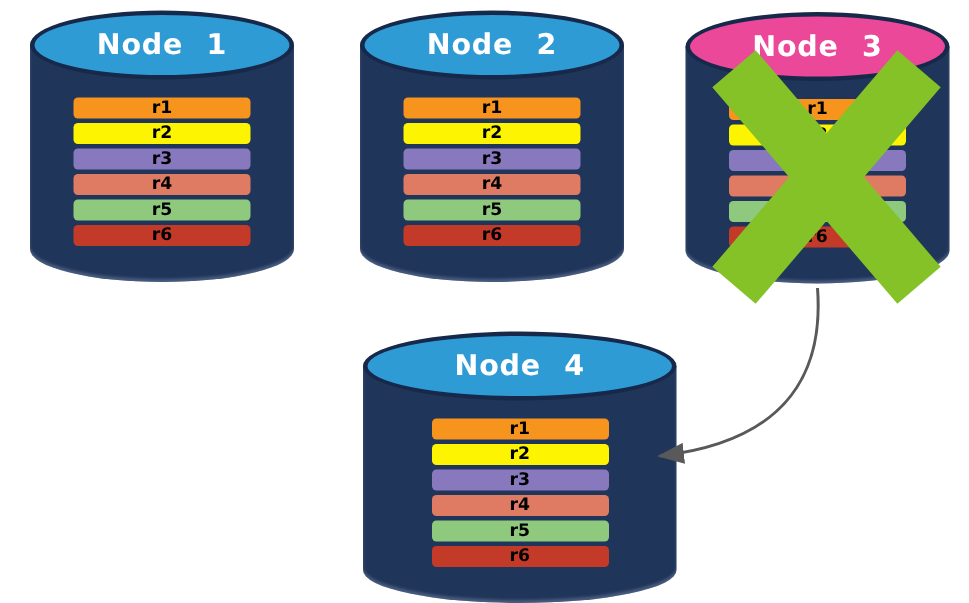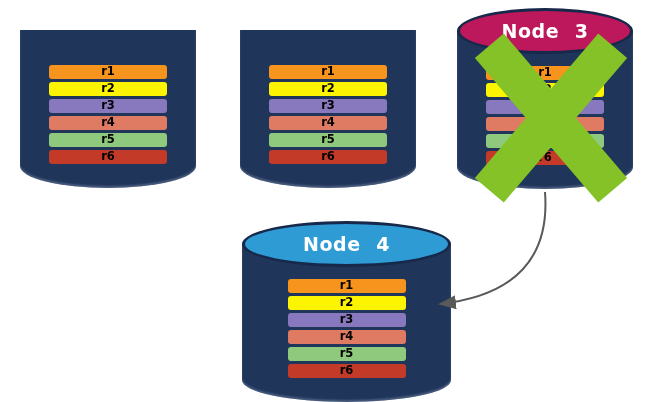--- a/index.html
+++ b/index.html
@@ -35,45 +35,51 @@
   .x-mark{position:absolute;left:32px;top:37px;overflow:visible;}
   .arrow-layer{position:absolute;left:0;top:0;pointer-events:none;}
 </style>
 </head>
 <body>
 
 <div class="canvas">
 
   <div class="node" style="left:20px;top:7px;">
     <div class="cyl-body" style="background-color: rgb(32, 53, 90);"></div>
+    <div class="cyl-top" style="background-color: rgb(46, 155, 213); border-color: rgb(23, 41, 74);">
+      <span class="node-label">Node 1</span>
+    </div>
     <div class="rows">
       <div class="row" style="background-color: rgb(247, 148, 29);">r1</div>
       <div class="row" style="background-color: rgb(252, 244, 0);">r2</div>
       <div class="row" style="background-color: rgb(136, 120, 190);">r3</div>
       <div class="row" style="background-color: rgb(224, 123, 99);">r4</div>
       <div class="row" style="background-color: rgb(143, 201, 126);">r5</div>
       <div class="row" style="background-color: rgb(195, 59, 40);">r6</div>
     </div>
   </div>
 
   <div class="node" style="left:240px;top:7px;">
     <div class="cyl-body" style="background-color: rgb(32, 53, 90);"></div>
+    <div class="cyl-top" style="background-color: rgb(46, 155, 213); border-color: rgb(23, 41, 74);">
+      <span class="node-label">Node 2</span>
+    </div>
     <div class="rows">
       <div class="row" style="background-color: rgb(247, 148, 29);">r1</div>
       <div class="row" style="background-color: rgb(252, 244, 0);">r2</div>
       <div class="row" style="background-color: rgb(136, 120, 190);">r3</div>
       <div class="row" style="background-color: rgb(224, 123, 99);">r4</div>
       <div class="row" style="background-color: rgb(143, 201, 126);">r5</div>
       <div class="row" style="background-color: rgb(195, 59, 40);">r6</div>
     </div>
   </div>
 
   <div class="node" style="left:457px;top:8px;">
     <div class="cyl-body" style="background-color: rgb(32, 53, 90);"></div>
-    <div class="cyl-top" style="background-color: #be185d; border-color: rgb(23, 41, 74);">
+    <div class="cyl-top" style="background-color: #ec4899; border-color: rgb(23, 41, 74);">
       <span class="node-label">Node 3</span>
     </div>
     <div class="rows">
       <div class="row" style="background-color: rgb(247, 148, 29);">r1</div>
       <div class="row" style="background-color: rgb(252, 244, 0);">r2</div>
       <div class="row" style="background-color: rgb(136, 120, 190);">r3</div>
       <div class="row" style="background-color: rgb(224, 123, 99);">r4</div>
       <div class="row" style="background-color: rgb(143, 201, 126);">r5</div>
       <div class="row" style="background-color: rgb(195, 59, 40);">r6</div>
     </div>

